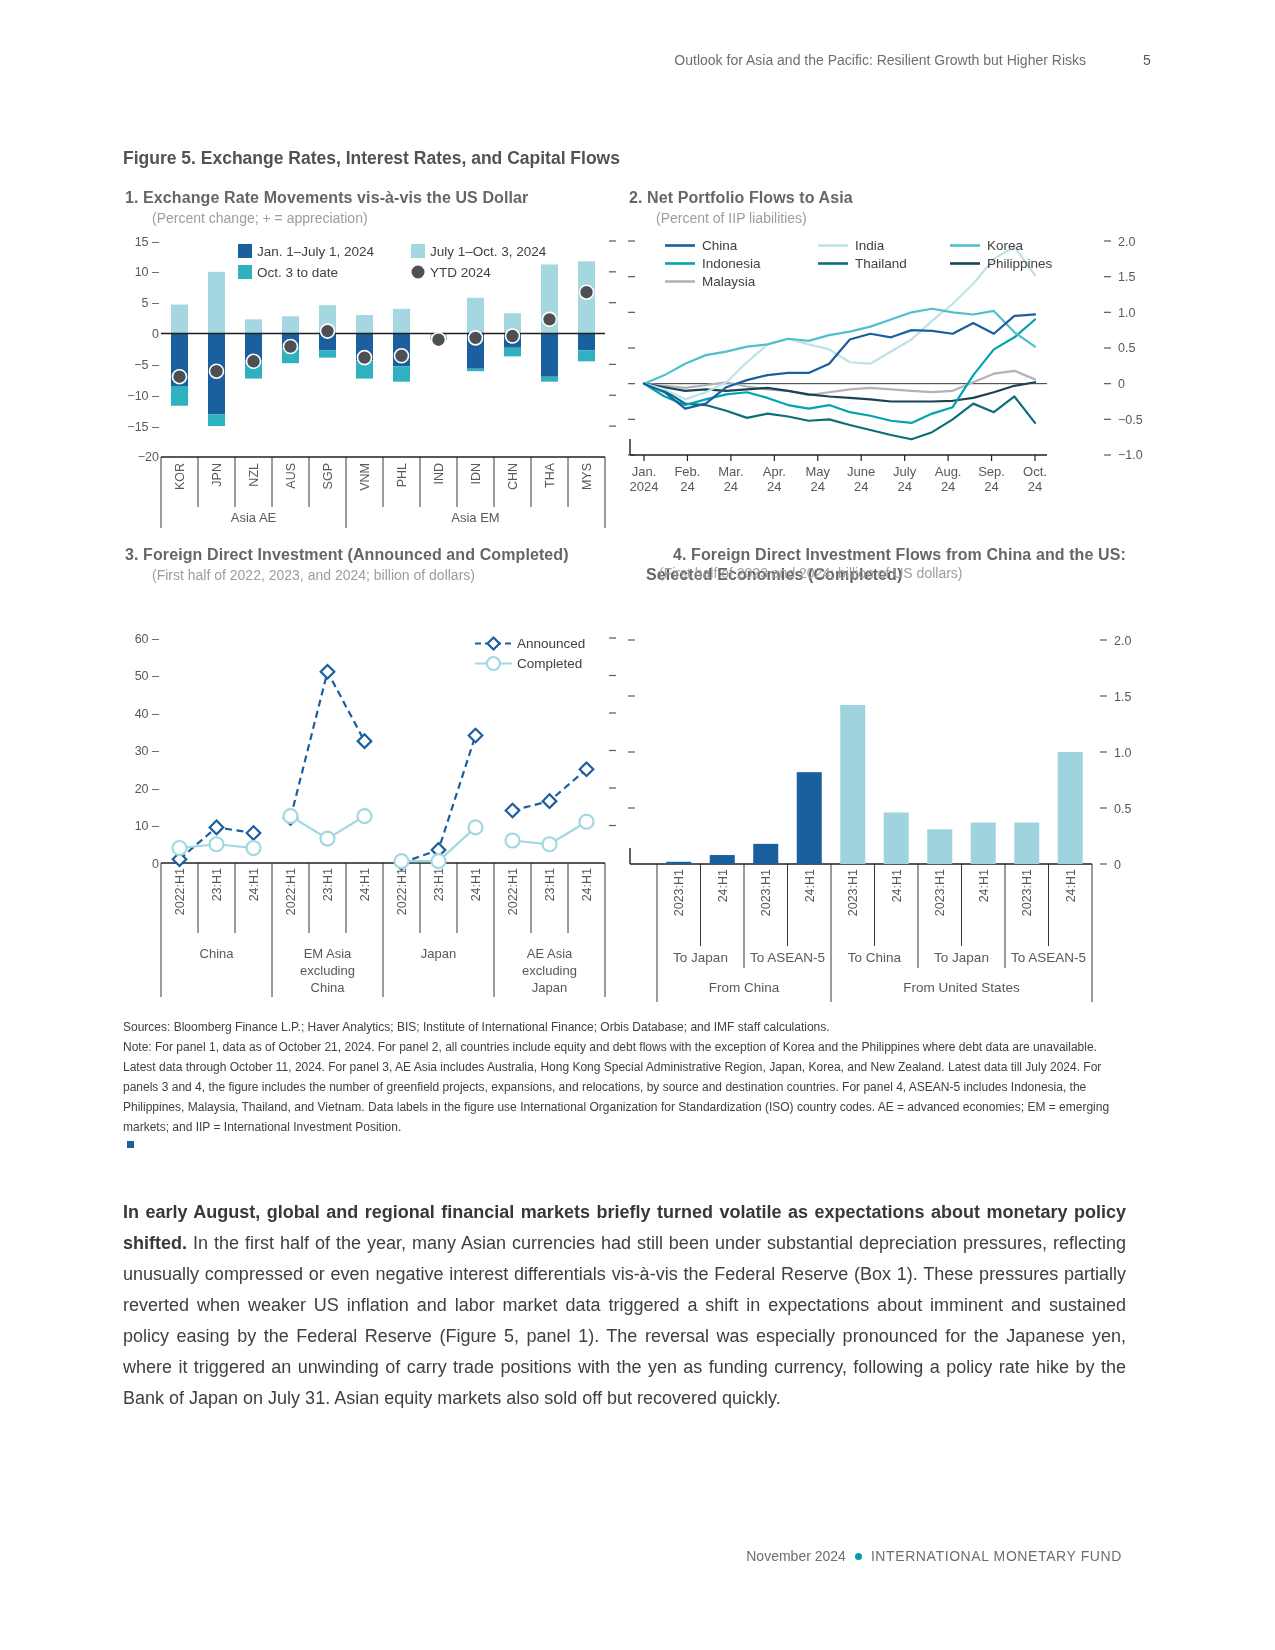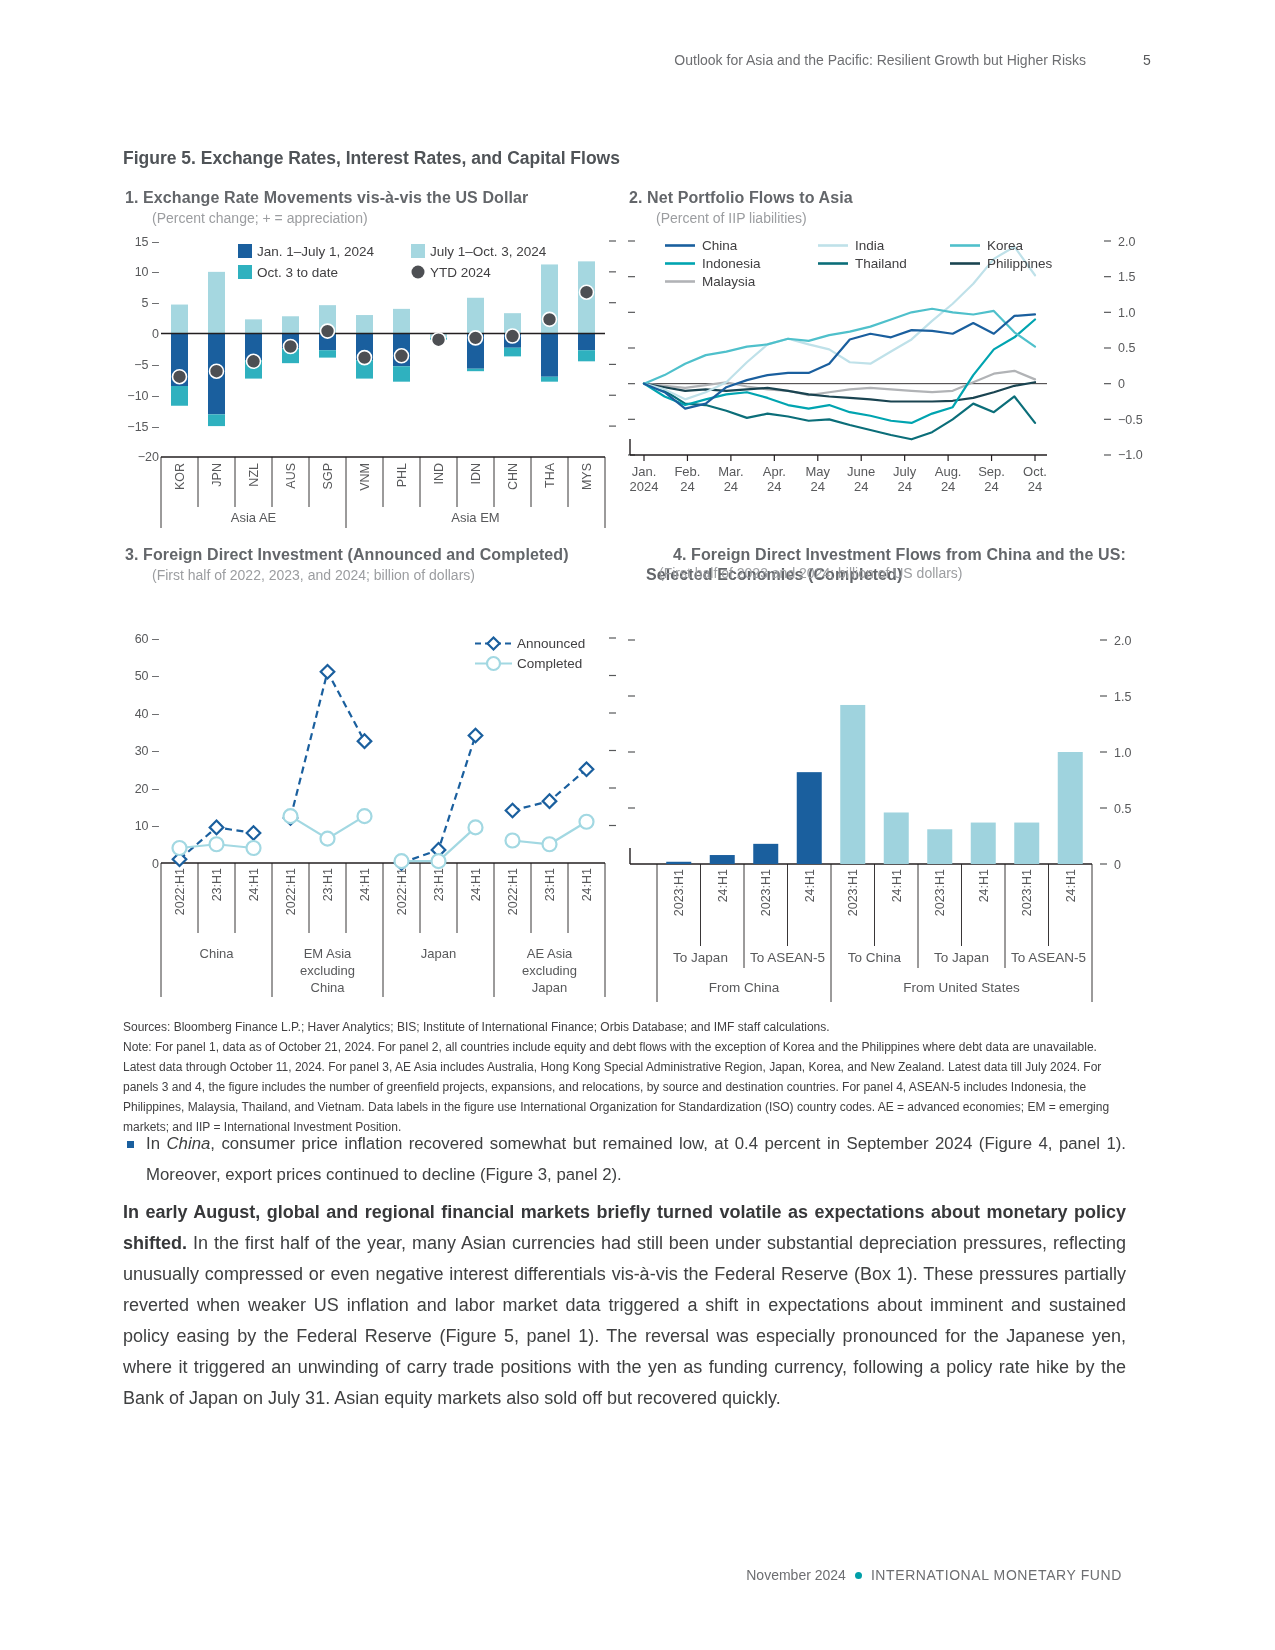--- a/index.html
+++ b/index.html
@@ -9,21 +9,21 @@
   .figtitle{position:absolute;left:123px;top:148px;font-size:17.5px;font-weight:bold;color:#4f5357;margin:0;}
   .ptitle{position:absolute;font-size:16px;font-weight:bold;color:#63666a;letter-spacing:0.1px;}
   .psub{position:absolute;font-size:14px;color:#9b9da0;margin-left:13px;}
   .chart-svg{position:absolute;}
   .notes{position:absolute;left:123px;top:1017px;width:1006px;font-size:12px;line-height:20px;color:#414042;}
   .bullet-sq{position:absolute;left:127px;top:1141px;width:7px;height:7px;background:#1a5f9e;}
   .bullet-text{position:absolute;left:146px;top:1128px;width:980px;font-size:16.8px;line-height:31px;color:#3f4041;text-align:justify;}
   .bullet-text .em{font-style:italic;}
   .bodypara{position:absolute;left:123px;top:1197px;width:1003px;font-size:18px;line-height:31px;color:#3f4041;text-align:justify;}
   .bodypara .lead{font-weight:bold;color:#37383a;}
-  .footer{position:absolute;top:1548px;right:153px;display:flex;align-items:center;gap:9px;font-size:14px;color:#6d6e71;margin-top:19px;}
+  .footer{position:absolute;top:1548px;right:153px;display:flex;align-items:center;gap:9px;font-size:14px;color:#6d6e71;}
   .footer .dot{width:7px;height:7px;border-radius:50%;background:#009fa8;}
   .footer .org{letter-spacing:0.6px;}
   svg text{font-family:"Liberation Sans",sans-serif;}
 </style>
 </head>
 <body>
 
 <div class="page">
 
   <div class="runhead">Outlook for Asia and the Pacific: Resilient Growth but Higher Risks</div>
@@ -388,21 +388,20 @@
         <rect x="305.25" y="229.28" width="25" height="34.72" fill="#9fd3de"></rect>
         <rect x="348.75" y="222.56" width="25" height="41.44" fill="#9fd3de"></rect>
         <rect x="392.25" y="222.56" width="25" height="41.44" fill="#9fd3de"></rect>
         <rect x="435.75" y="152" width="25" height="112" fill="#9fd3de"></rect>
       </g>
     </svg>
 
   <div class="notes"><span>Sources: Bloomberg Finance L.P.; Haver Analytics; BIS; Institute of International Finance; Orbis Database; and IMF staff calculations.</span><br><span>Note: For panel 1, data as of October 21, 2024. For panel 2, all countries include equity and debt flows with the exception of Korea and the Philippines where debt data are unavailable. Latest data through October 11, 2024. For panel 3, AE Asia includes Australia, Hong Kong Special Administrative Region, Japan, Korea, and New Zealand. Latest data till July 2024.  For panels 3 and 4, the figure includes the number of greenfield projects, expansions, and relocations, by source and destination countries. For panel 4, ASEAN-5 includes Indonesia, the Philippines, Malaysia, Thailand, and Vietnam. Data labels in the figure use International Organization for Standardization (ISO) country codes. AE = advanced economies; EM = emerging markets; and IIP = International Investment Position.</span></div>
 
   <div class="bullet-sq"></div>
-  <div class="bullet-text"><span>In </span><span class="em">China</span><span>, consumer price inflation recovered somewhat but remained low, at 0.4 percent in September 2024 (Figure 4, panel 1). Moreover, export prices continued to decline (Figure 3, panel 2).</span></div>
 
   <div class="bodypara"><span class="lead">In early August, global and regional financial markets briefly turned volatile as expectations about monetary policy shifted.</span><span> In the first half of the year, many Asian currencies had still been under substantial depreciation pressures, reflecting unusually compressed or even negative interest differentials vis-à-vis the Federal Reserve (Box 1). These pressures partially reverted when weaker US inflation and labor market data triggered a shift in expectations about imminent and sustained policy easing by the Federal Reserve (Figure 5, panel 1). The reversal was especially pronounced for the Japanese yen, where it triggered an unwinding of carry trade positions with the yen as funding currency, following a policy rate hike by the Bank of Japan on July 31. Asian equity markets also sold off but recovered quickly.</span></div>
 
   <div class="footer">
     <span>November 2024</span>
     <span class="dot"></span>
     <span class="org">INTERNATIONAL MONETARY FUND</span>
   </div>
 
 </div>

